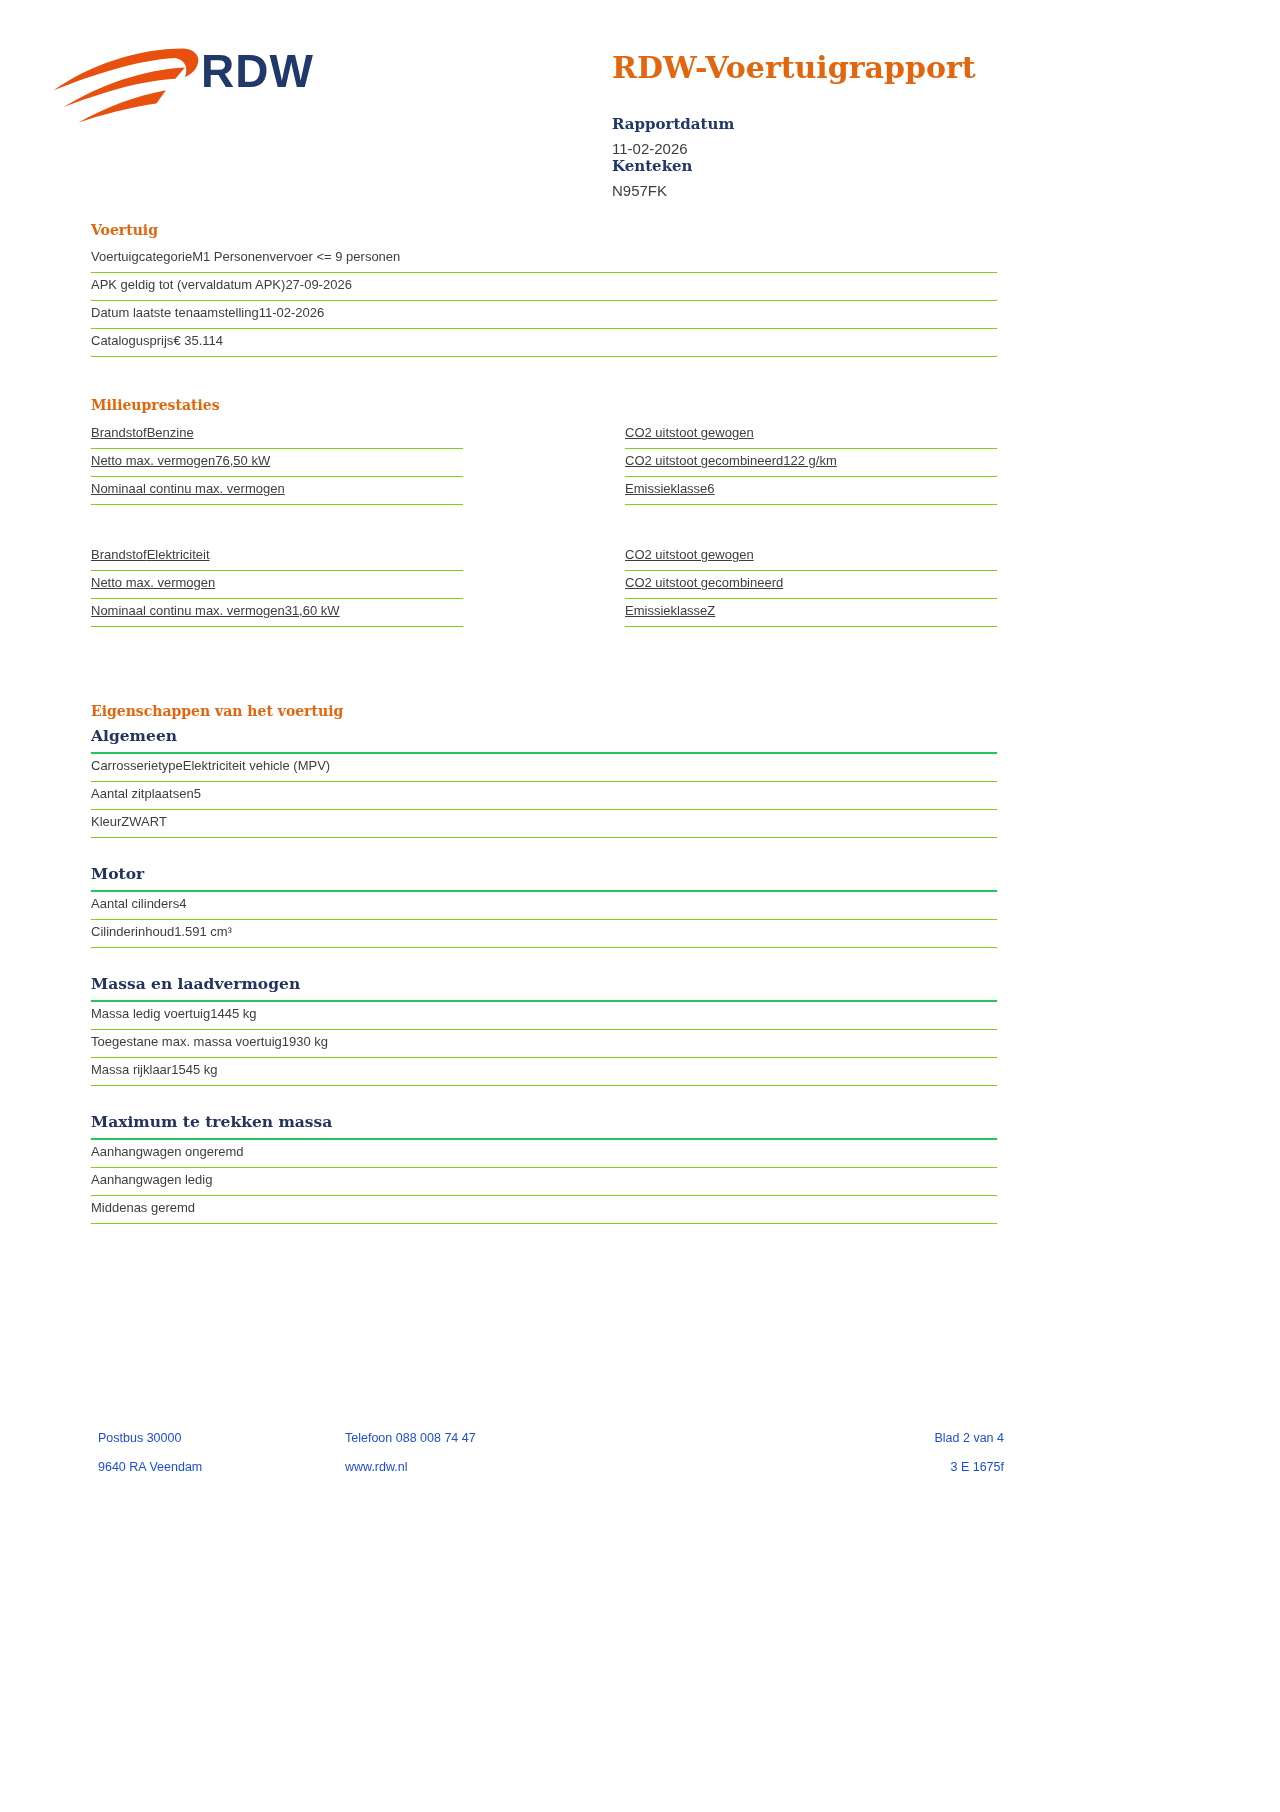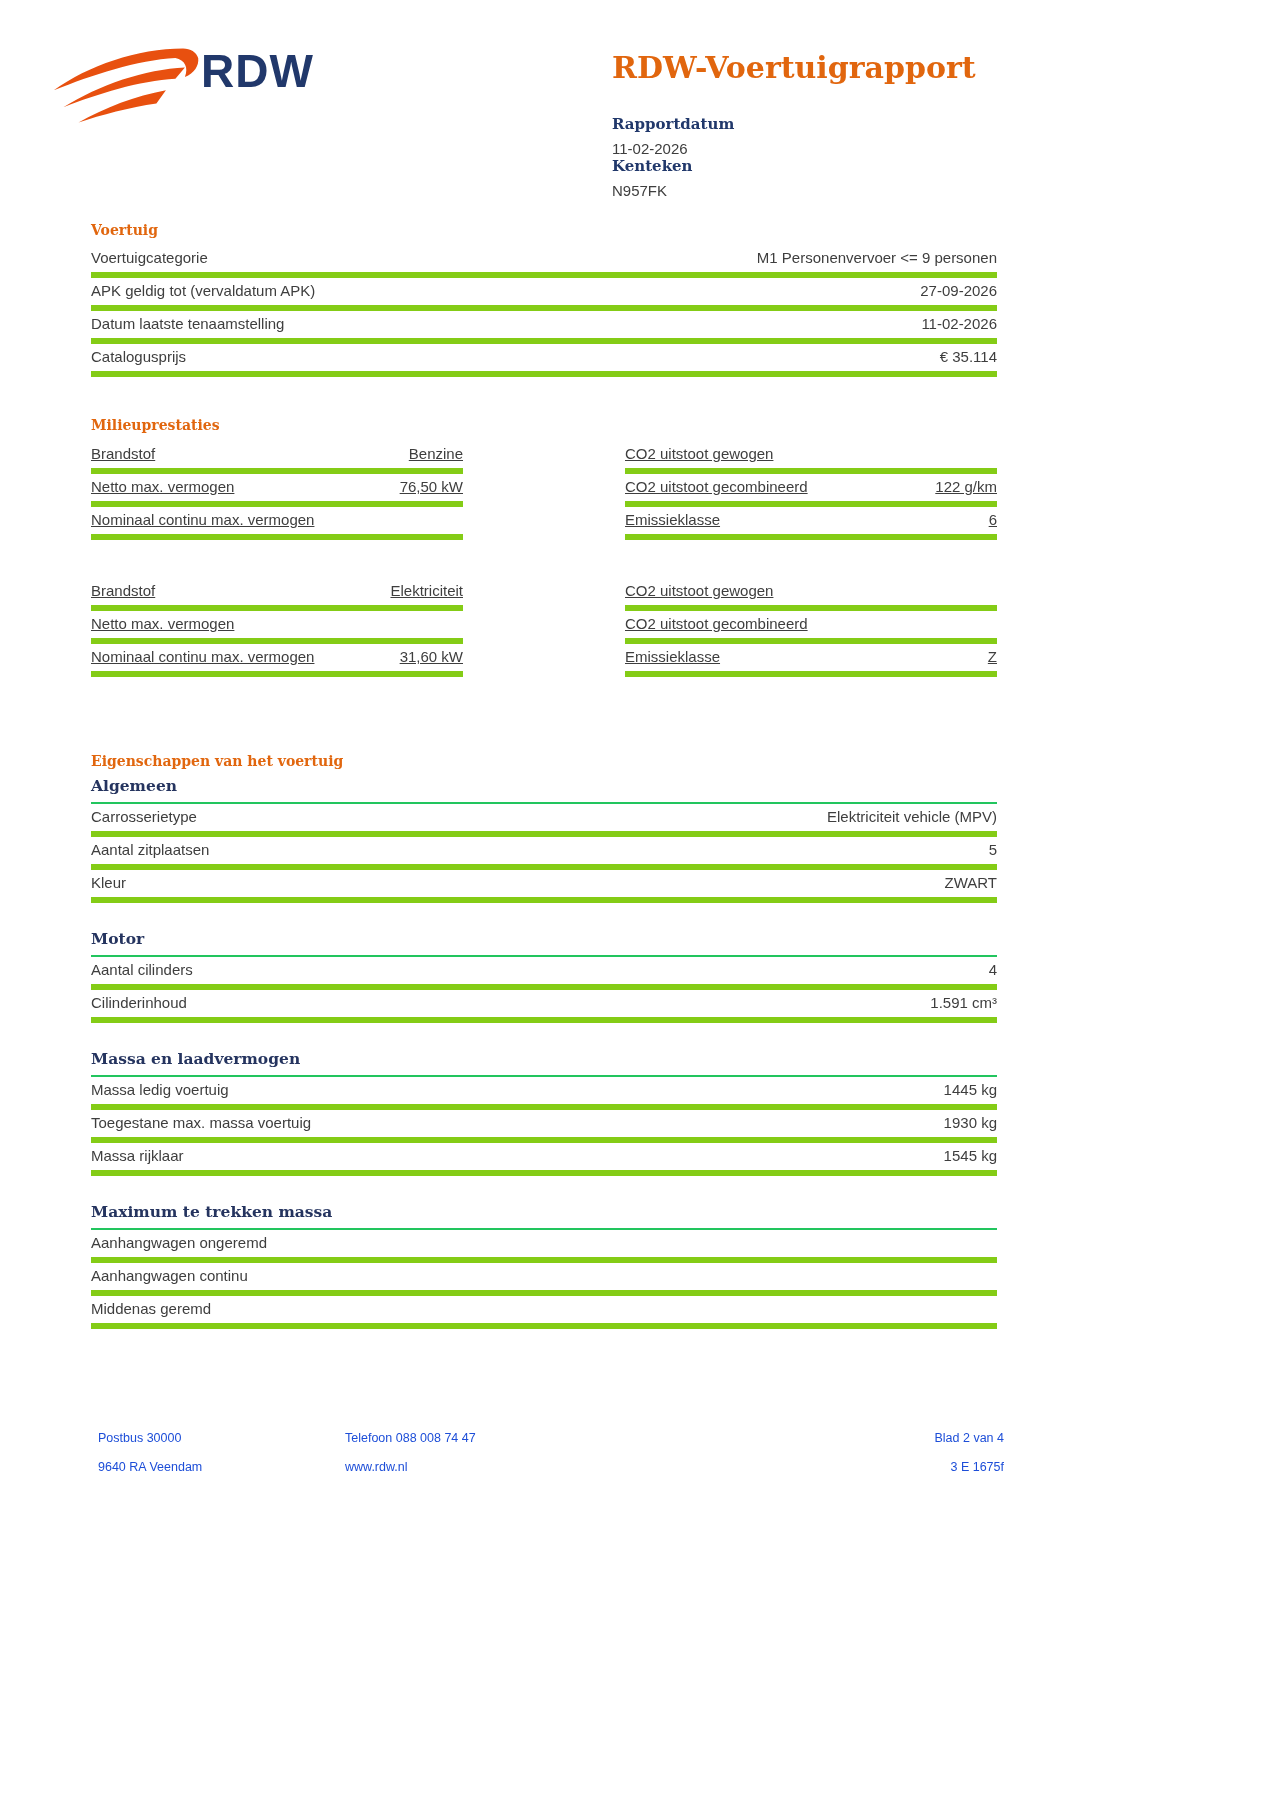--- a/index.html
+++ b/index.html
@@ -30,22 +30,22 @@
   
   .content { margin-left:91px; width:906px; }
 
   h2.sec-title { font-family:"DejaVu Serif", serif; font-size:14px; font-weight:bold; color:#e1660e; }
   .sec-voertuig { margin-top:52px; }
   .sec-milieu  { margin-top:40px; }
   .sec-eigen   { margin-top:76px; }
 
   .rows { margin-top:7px; }
   .row {
-    display:flex; justify-content:space-between; align-items:baseline;
-    padding:4px 0 6px; border-bottom:6px solid #84cc16; font-size:15px; min-height:28px;
+    display:flex; align-items:baseline;
+    padding:4px 0 6px; border-bottom:1px solid #84cc16; font-size:13px; min-height:28px;
   }
   .row .label { text-align:left; }
   .row .value { text-align:right; white-space:nowrap; }
 
   .mp-block { display:flex; justify-content:space-between; margin-top:8px;text-decoration:underline; }
   .mp-block.second { margin-top:38px; }
   .mp-col { width:372px; }
   .mp-col .rows { margin-top:0; }
 
   .subsection { margin-top:26px; }
@@ -247,21 +247,21 @@
       </div>
 
       <div class="subsection">
         <h3>Maximum te trekken massa</h3>
         <div class="rows">
           <div class="row">
             <span class="label">Aanhangwagen ongeremd</span>
             <span class="value"></span>
           </div>
           <div class="row">
-            <span class="label">Aanhangwagen continu</span>
+            <span class="label">Aanhangwagen ledig</span>
             <span class="value"></span>
           </div>
           <div class="row">
             <span class="label">Middenas geremd</span>
             <span class="value"></span>
           </div>
         </div>
       </div>
     </section>
   </div>

